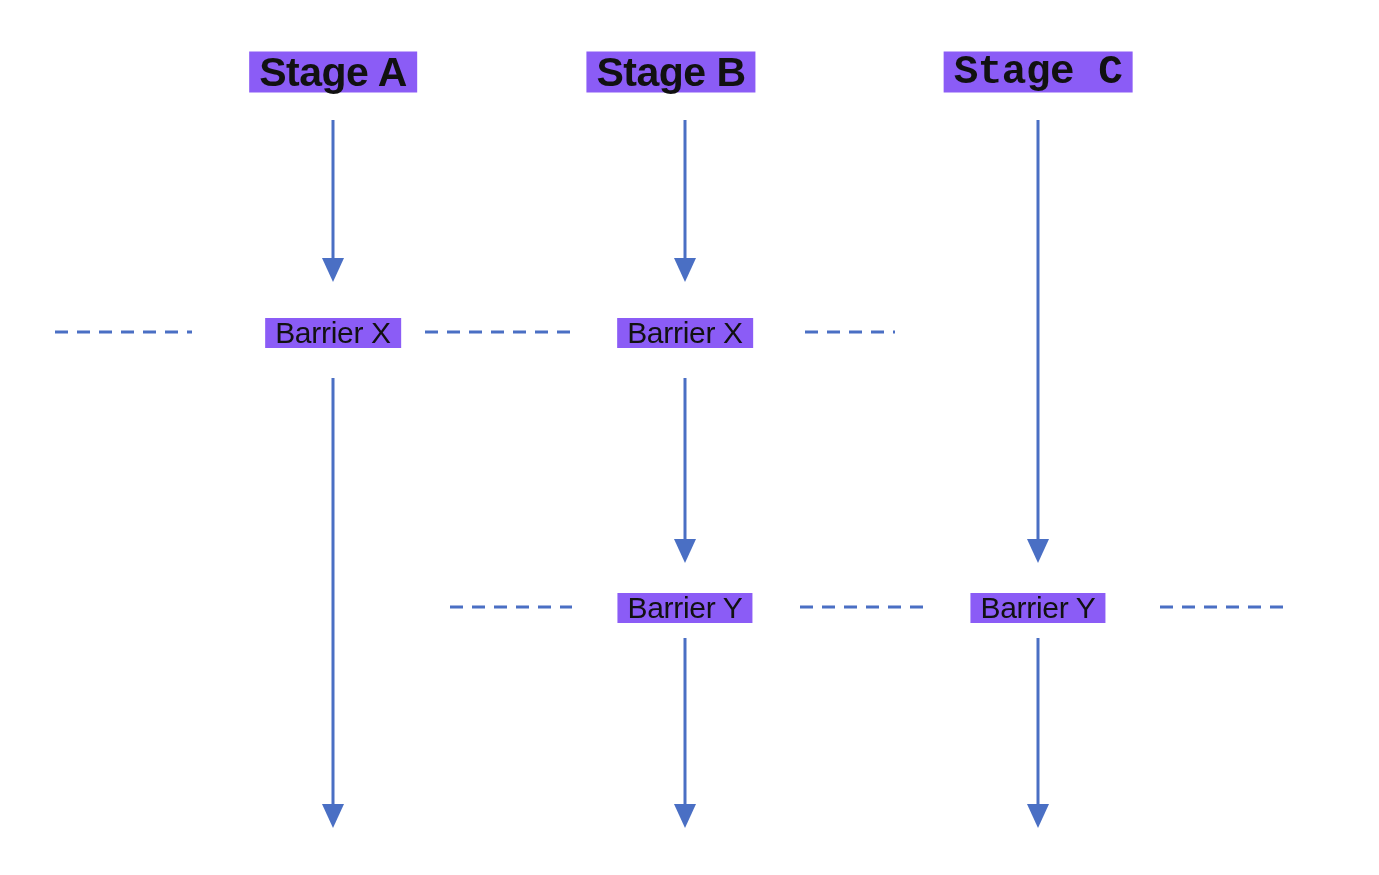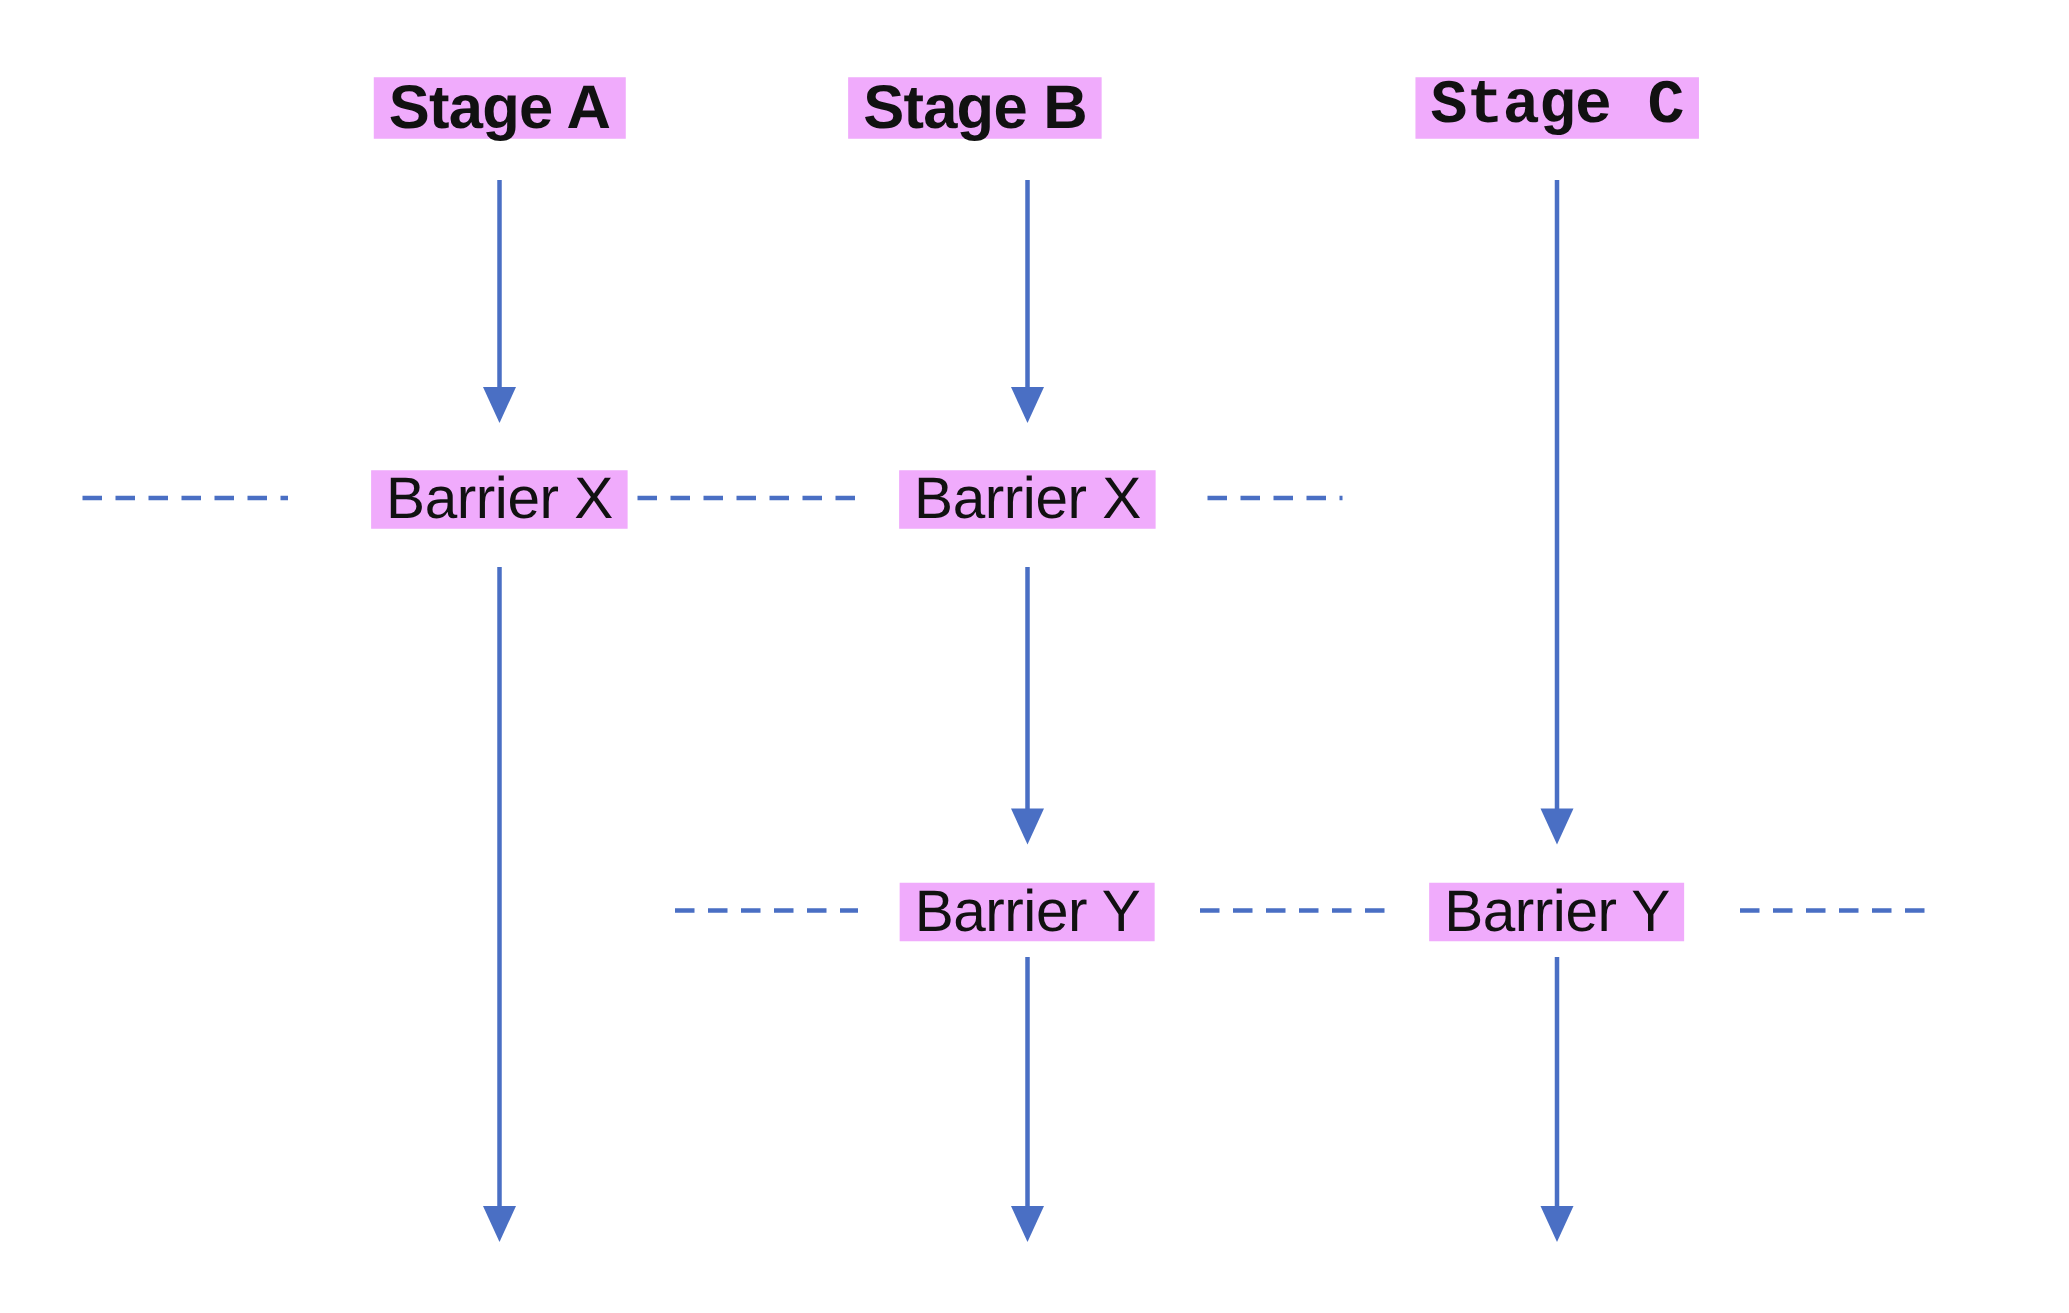--- a/index.html
+++ b/index.html
@@ -21,32 +21,32 @@
     left: 0;
     top: 0;
     width: 1379px;
     height: 875px;
   }
   .node-label {
     position: absolute;
     transform: translate(-50%, -50%);
     white-space: nowrap;
     color: #111111;
-    background: #f0abfc;
+    background: #8b5cf6;
     padding: 0 10px;
     line-height: 1;
     user-select: none;
   }
   .stage-header {
     font-size: 41px;
     font-weight: bold;
     letter-spacing: -0.5px;
   }
   .barrier-label {
-    font-size: 39px;
+    font-size: 30px;
     font-weight: normal;
     letter-spacing: -0.3px;
   }
 </style>
 </head>
 <body>
 
 <div id="canvas">
 
   <svg id="diagram-svg" viewBox="0 0 1379 875" xmlns="http://www.w3.org/2000/svg">
@@ -97,21 +97,21 @@
         </g>
         <g>
           <line x1="1038" y1="638" x2="1038" y2="807" stroke="#4a6fc4" stroke-width="3" stroke-linecap="butt"></line>
           <polygon points="1027,804 1049,804 1038,828" fill="#4a6fc4"></polygon>
         </g>
       </g>
   </svg>
 
   <div id="label-layer">
       <div class="node-label stage-header" style="left: 333px; top: 72px;">Stage A</div>
-      <div class="node-label stage-header" style="left: 650px; top: 72px;">Stage B</div>
+      <div class="node-label stage-header" style="left: 671px; top: 72px;">Stage B</div>
       <div class="node-label stage-header" style="left: 1038px; top: 72px; font-family: Liberation Mono, monospace;">Stage C</div>
       <div class="node-label barrier-label" style="left: 333px; top: 333px;">Barrier X</div>
       <div class="node-label barrier-label" style="left: 685px; top: 333px;">Barrier X</div>
       <div class="node-label barrier-label" style="left: 685px; top: 608px;">Barrier Y</div>
       <div class="node-label barrier-label" style="left: 1038px; top: 608px;">Barrier Y</div>
     </div>
 
 </div>
 
 </body></html>

